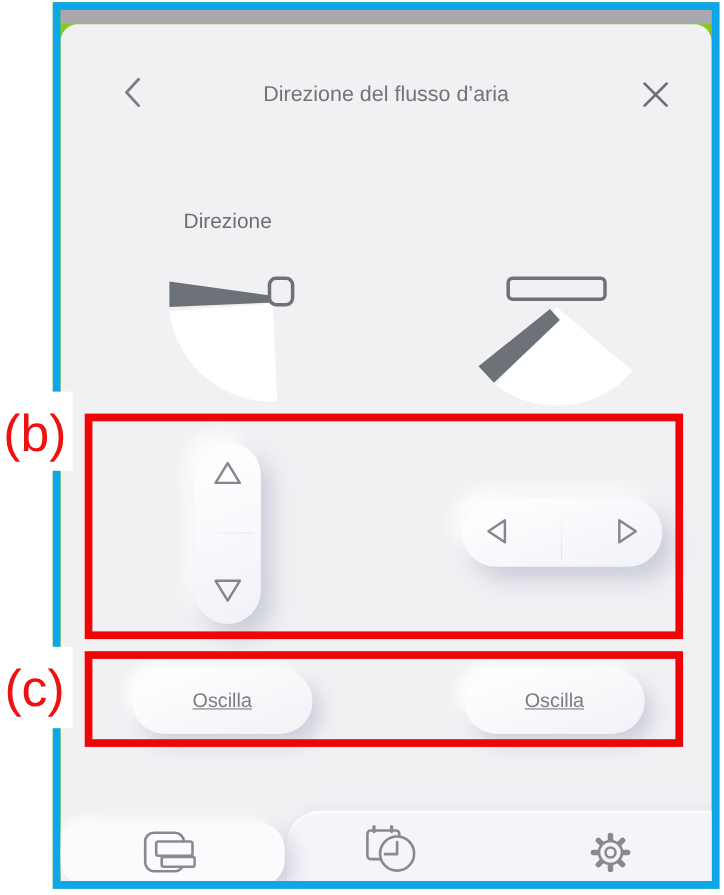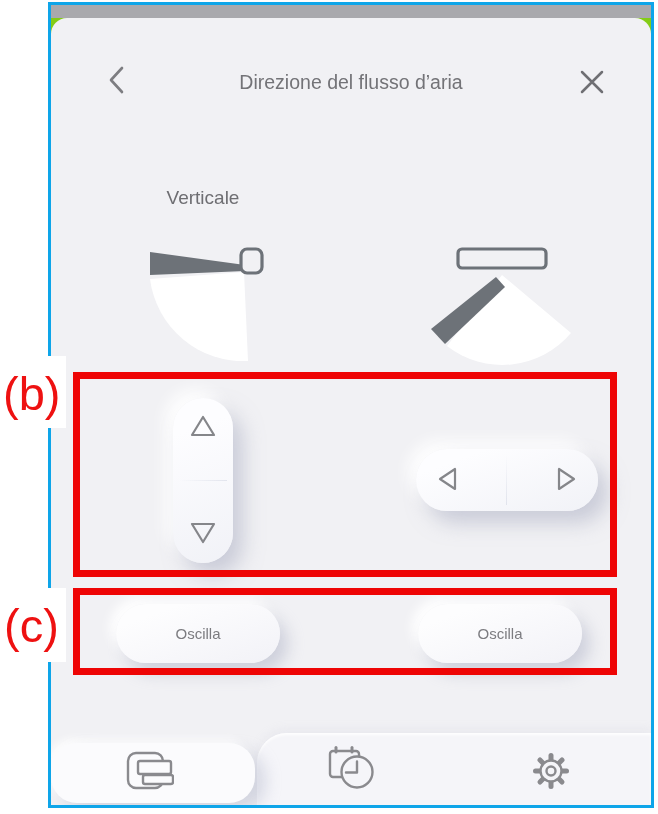--- a/index.html
+++ b/index.html
@@ -1,21 +1,21 @@
 <!DOCTYPE html>
 <html><head>
 <meta charset="utf-8">
 <style>
   html,body{margin:0;padding:0;background:#ffffff;}
   .canvas{position:relative;width:658px;height:814px;background:#ffffff;
           font-family:"Liberation Sans",sans-serif;overflow:hidden;}
 
   
   .frame{position:absolute;left:48px;top:2px;width:606px;height:806px;
-         border:3px solid #0ea5e9;box-sizing:border-box;background:#84cc16;}
+         border:7px solid #0ea5e9;box-sizing:border-box;background:#84cc16;}
   .screen{position:absolute;inset:0;overflow:hidden;}
   .dim-strip{position:absolute;top:0;left:0;right:0;height:13px;background:#a9a9ad;}
   .sheet{position:absolute;top:13px;left:0;right:0;bottom:0;background:#f1f1f4;
          border-radius:16px 16px 0 0;}
 
   
   .hdr-btn{position:absolute;width:28px;height:30px;display:flex;align-items:center;
            justify-content:center;background:none;border:none;padding:0;cursor:pointer;}
   .back{left:52px;top:48px;}
   .close{left:527px;top:50px;}
@@ -47,21 +47,21 @@
   .seam-v{position:absolute;left:6px;right:6px;top:82px;height:1px;
           background:linear-gradient(90deg,rgba(200,205,220,0),rgba(200,205,220,0.45));}
   .seam-h{position:absolute;top:6px;bottom:6px;left:90px;width:1px;
           background:linear-gradient(180deg,rgba(200,205,220,0),rgba(200,205,220,0.45));}
 
   
   .osc{position:absolute;top:586px;width:164px;height:59px;border-radius:30px;
        background:linear-gradient(160deg,#fdfdfe 20%,#f2f2f7 100%);
        box-shadow:8px 10px 16px rgba(163,168,190,0.45),-6px -6px 12px #ffffff;
        border:none;cursor:pointer;font-family:"Liberation Sans",sans-serif;
-       font-size:15px;color:#7c7c80;display:flex;align-items:center;justify-content:center;}
+       font-size:18px;color:#7c7c80;display:flex;align-items:center;justify-content:center;text-decoration:underline;}
   .osc.v{left:65px;}
   .osc.h{left:367px;}
 
   
   .tab-panel{position:absolute;left:206px;top:715px;right:0;bottom:0;
              background:#f5f5f9;border-top-left-radius:30px;
              box-shadow:inset 0 2px 3px rgba(255,255,255,0.9),0 -4px 10px rgba(185,190,205,0.15);}
   .tab-active{position:absolute;left:0;top:725px;width:204px;height:60px;
               background:#fbfbfd;border-radius:26px;
               box-shadow:10px 8px 16px rgba(168,173,195,0.4),-4px -4px 8px rgba(255,255,255,0.9);}
@@ -105,21 +105,21 @@
         </button>
         <div class="title">Direzione del flusso d’aria</div>
         <button class="hdr-btn close">
           <span>
             <svg width="26" height="26" viewBox="0 0 26 26">
               <path d="M3,3 L23,23 M23,3 L3,23" stroke="#6f6f73" stroke-width="2.5" stroke-linecap="round"></path>
             </svg>
           </span>
         </button>
 
-        <div class="col-label v">Verticale</div>
+        <div class="col-label v">Direzione</div>
 
         <div class="vane v">
           <svg width="170" height="140" viewBox="0 0 170 140">
             <path d="M103,38 L9,45 A94,94 0 0 0 107,127 Z" fill="#ffffff"></path>
             <polygon points="9,18 104,31 104,37 9,41" fill="#6d7278"></polygon>
             <rect x="100" y="15" width="21" height="24" rx="6" fill="#f1f1f4" stroke="#6d7278" stroke-width="3.2"></rect>
           </svg>
         </div>
 
         <div class="vane h">

